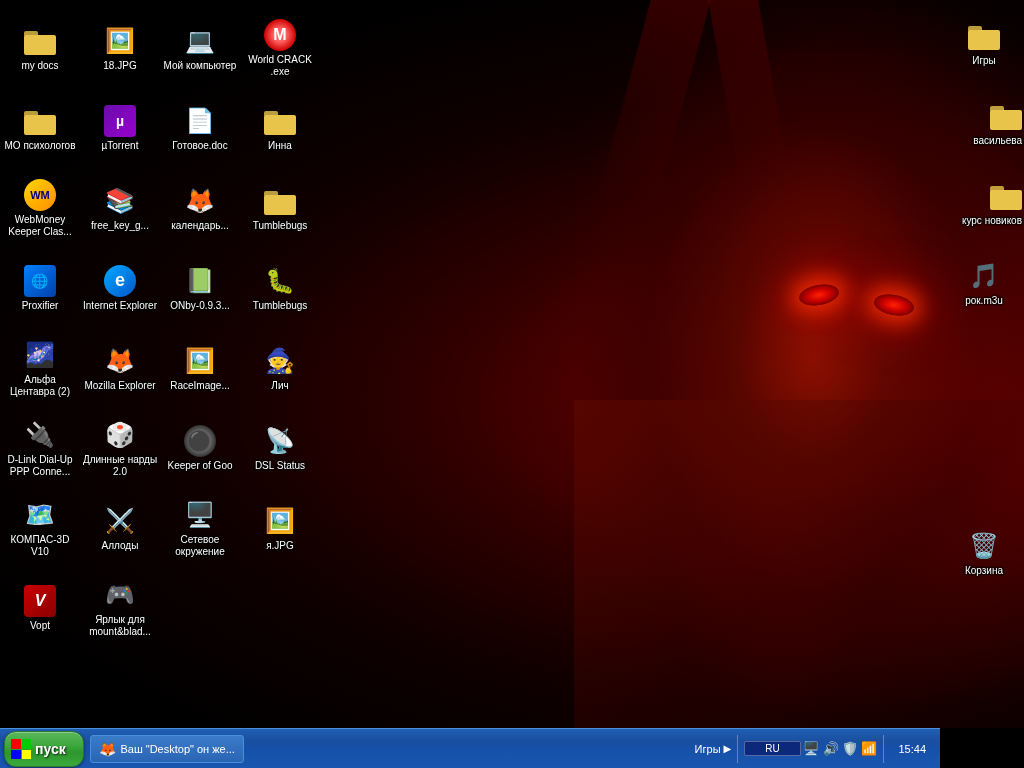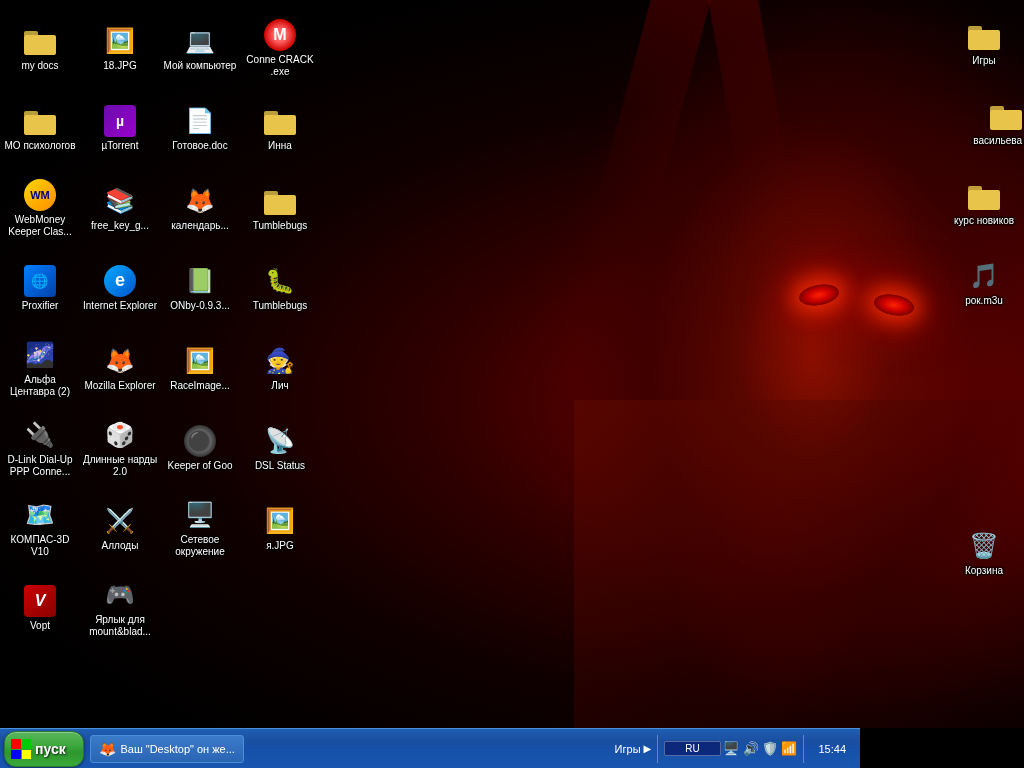--- a/index.html
+++ b/index.html
@@ -127,21 +127,21 @@
       align-items: center;
       padding: 8px 0;
       gap: 0;
     }
 
     
     #taskbar {
       position: absolute;
       bottom: 0;
       left: 0;
-      width: 860px;
+      width: 940px;
       height: 40px;
       background: linear-gradient(to bottom, #1f5fb5 0%, #1a4fa0 30%, #1650a8 50%, #1a56b0 100%);
       display: flex;
       align-items: flex-start;
       z-index: 100;
       border-top: 1px solid #4a90d9;
     }
 
     #start-btn {
       display: flex;
@@ -291,21 +291,21 @@
         <div class="icon-label">18.JPG</div>
       </div>
       <div class="desktop-icon">
         <div class="icon-img">💻</div>
         <div class="icon-label">Мой компьютер</div>
       </div>
       <div class="desktop-icon">
         <div class="icon-img">
           <div style="width:32px;height:32px;background:radial-gradient(circle,#ff6060 30%,#cc0000 70%,#800000 100%);border-radius:50%;display:flex;align-items:center;justify-content:center;font-size:16px;color:white;font-weight:bold;">M</div>
         </div>
-        <div class="icon-label">Conne CRACK .exe</div>
+        <div class="icon-label">World CRACK .exe</div>
       </div>
       <div class="desktop-icon">
         <div class="icon-img">
           <svg width="32" height="28" viewBox="0 0 32 28">
     <rect x="0" y="8" width="32" height="20" rx="2" fill="#e8c44a"></rect>
     <rect x="0" y="4" width="14" height="6" rx="2" fill="#e8c44a" opacity="0.8"></rect>
   </svg>
         </div>
         <div class="icon-label">МО психологов</div>
       </div>
@@ -445,21 +445,21 @@
       </div>
       <div class="desktop-icon" style="position: relative; margin-bottom: 10px; align-items: flex-end;">
         <div class="icon-img">
           <svg width="32" height="28" viewBox="0 0 32 28">
     <rect x="0" y="8" width="32" height="20" rx="2" fill="#e8c44a"></rect>
     <rect x="0" y="4" width="14" height="6" rx="2" fill="#e8c44a" opacity="0.8"></rect>
   </svg>
         </div>
         <div class="icon-label">васильева</div>
       </div>
-      <div class="desktop-icon" style="position: relative; margin-bottom: 10px;">
+      <div class="desktop-icon" style="position: relative; margin-bottom: 10px; align-items: flex-end;">
         <div class="icon-img">
           <svg width="32" height="28" viewBox="0 0 32 28">
     <rect x="0" y="8" width="32" height="20" rx="2" fill="#e8c44a"></rect>
     <rect x="0" y="4" width="14" height="6" rx="2" fill="#e8c44a" opacity="0.8"></rect>
   </svg>
         </div>
         <div class="icon-label">курс новиков</div>
       </div>
       <div class="desktop-icon" style="position: relative; margin-bottom: 200px;">
         <div class="icon-img">🎵</div>

